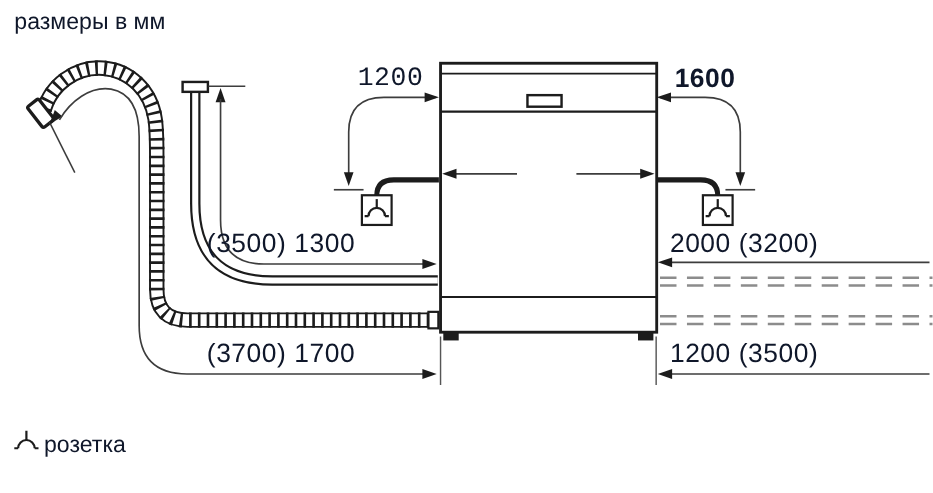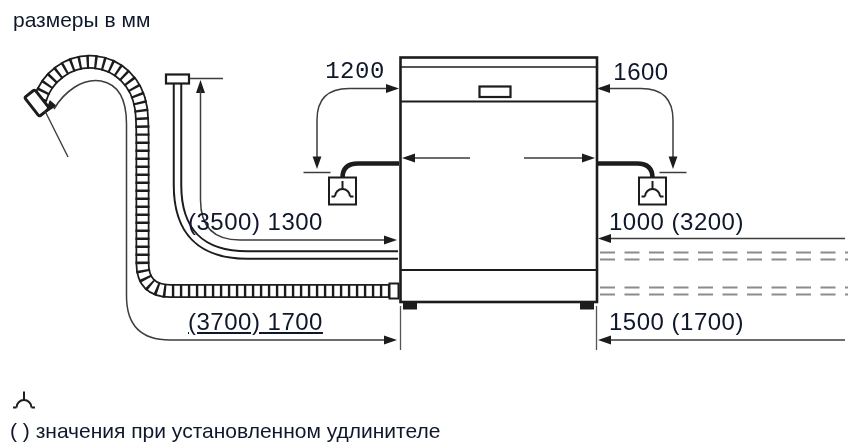--- a/index.html
+++ b/index.html
@@ -124,27 +124,27 @@
       <path d="M 11 1.5 V 10"></path>
       <path d="M 3.5 17.5 A 7.5 7.5 0 0 1 18.5 17.5"></path>
       <path d="M 0 17.5 H 3.5 M 18.5 17.5 H 22"></path>
     </g>
   </svg>
 
   <div class="txt title" style="left:13px;top:8px;">размеры в мм</div>
 
   <div class="txt dim c" style="left:317px;top:59px;width:76px;font-family:Liberation Mono, monospace;">1200</div>
 
-  <div class="txt dim c" style="left:603px;top:59px;width:76px;">1600</div>
+  <div class="txt dim c" style="left:603px;top:59px;width:76px;font-weight:bold;">1600</div>
 
 
   <div class="txt dim r" style="left:188px;top:209px;width:200px;">(3500) 1300</div>
 
-  <div class="txt dim" style="left:609px;top:209px;">1000 (3200)</div>
+  <div class="txt dim" style="left:609px;top:209px;">2000 (3200)</div>
 
-  <div class="txt dim r" style="left:188px;top:309px;width:200px;text-decoration:underline;">(3700) 1700</div>
+  <div class="txt dim r" style="left:188px;top:309px;width:200px;">(3700) 1700</div>
 
-  <div class="txt dim" style="left:609px;top:309px;">1500 (1700)</div>
+  <div class="txt dim" style="left:609px;top:309px;">1200 (3500)</div>
 
+  <div class="txt legend" style="left:40px;top:392px;">розетка</div>
 
-  <div class="txt legend" style="left:10px;top:418px;">( ) значения при установленном удлинителе</div>
 
 </div>
 
 </body></html>

